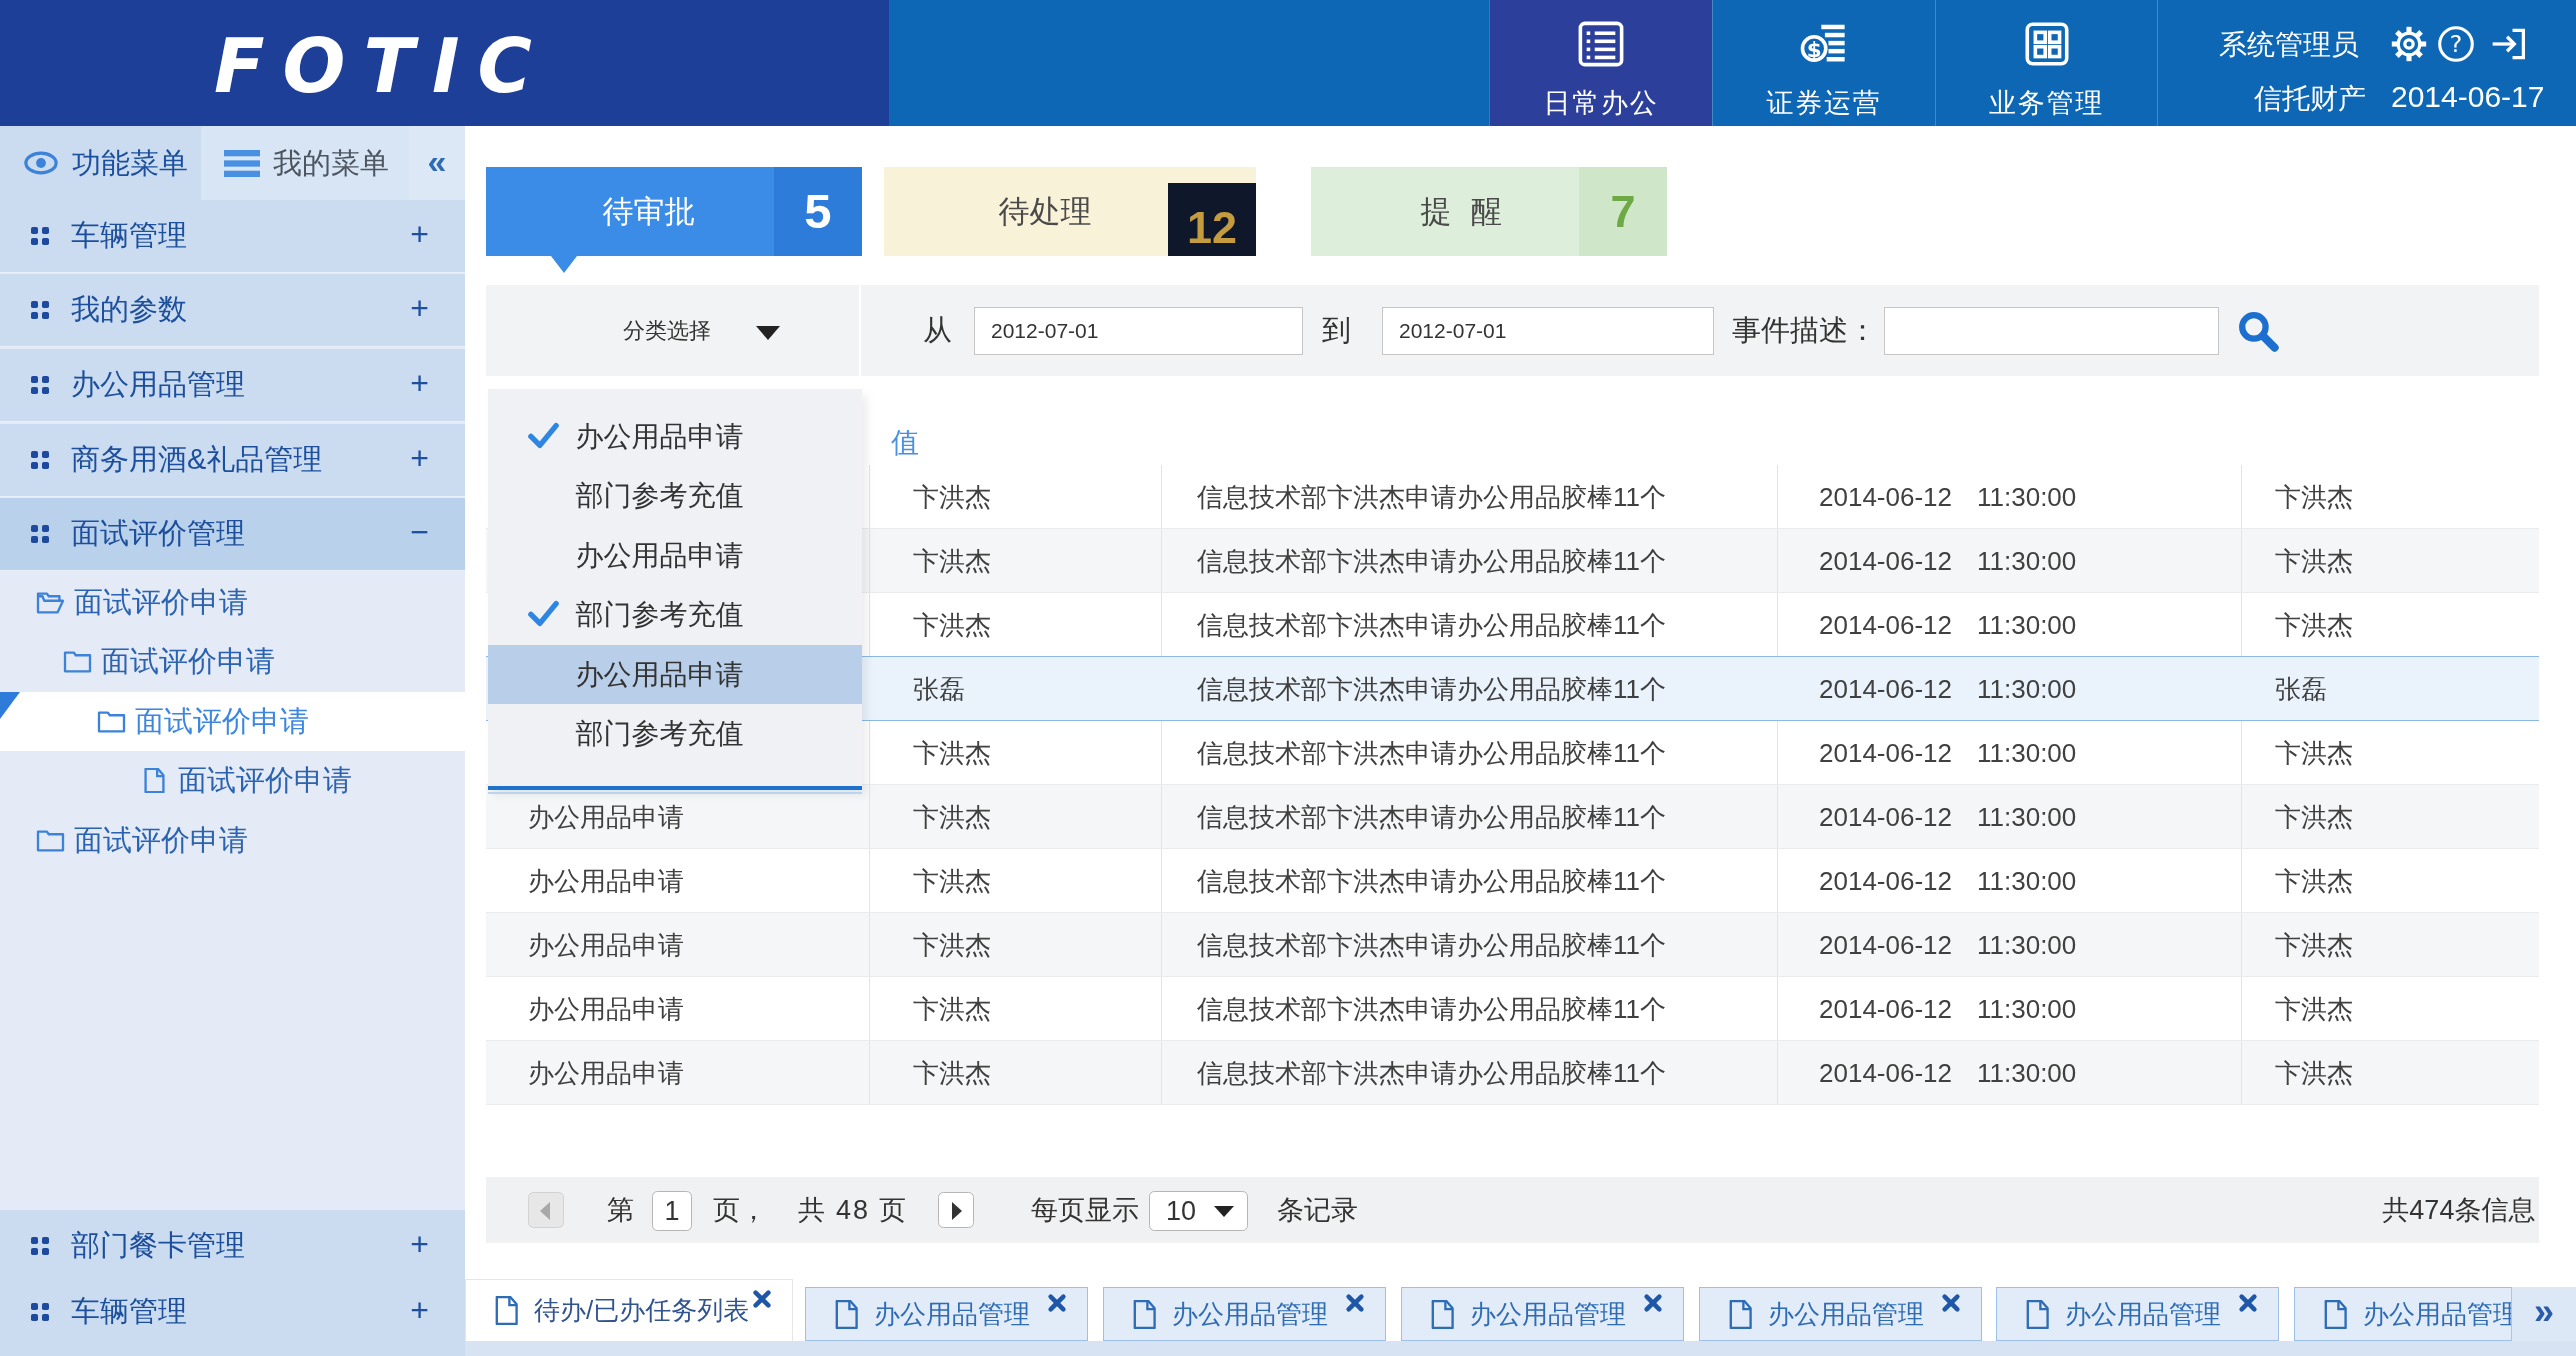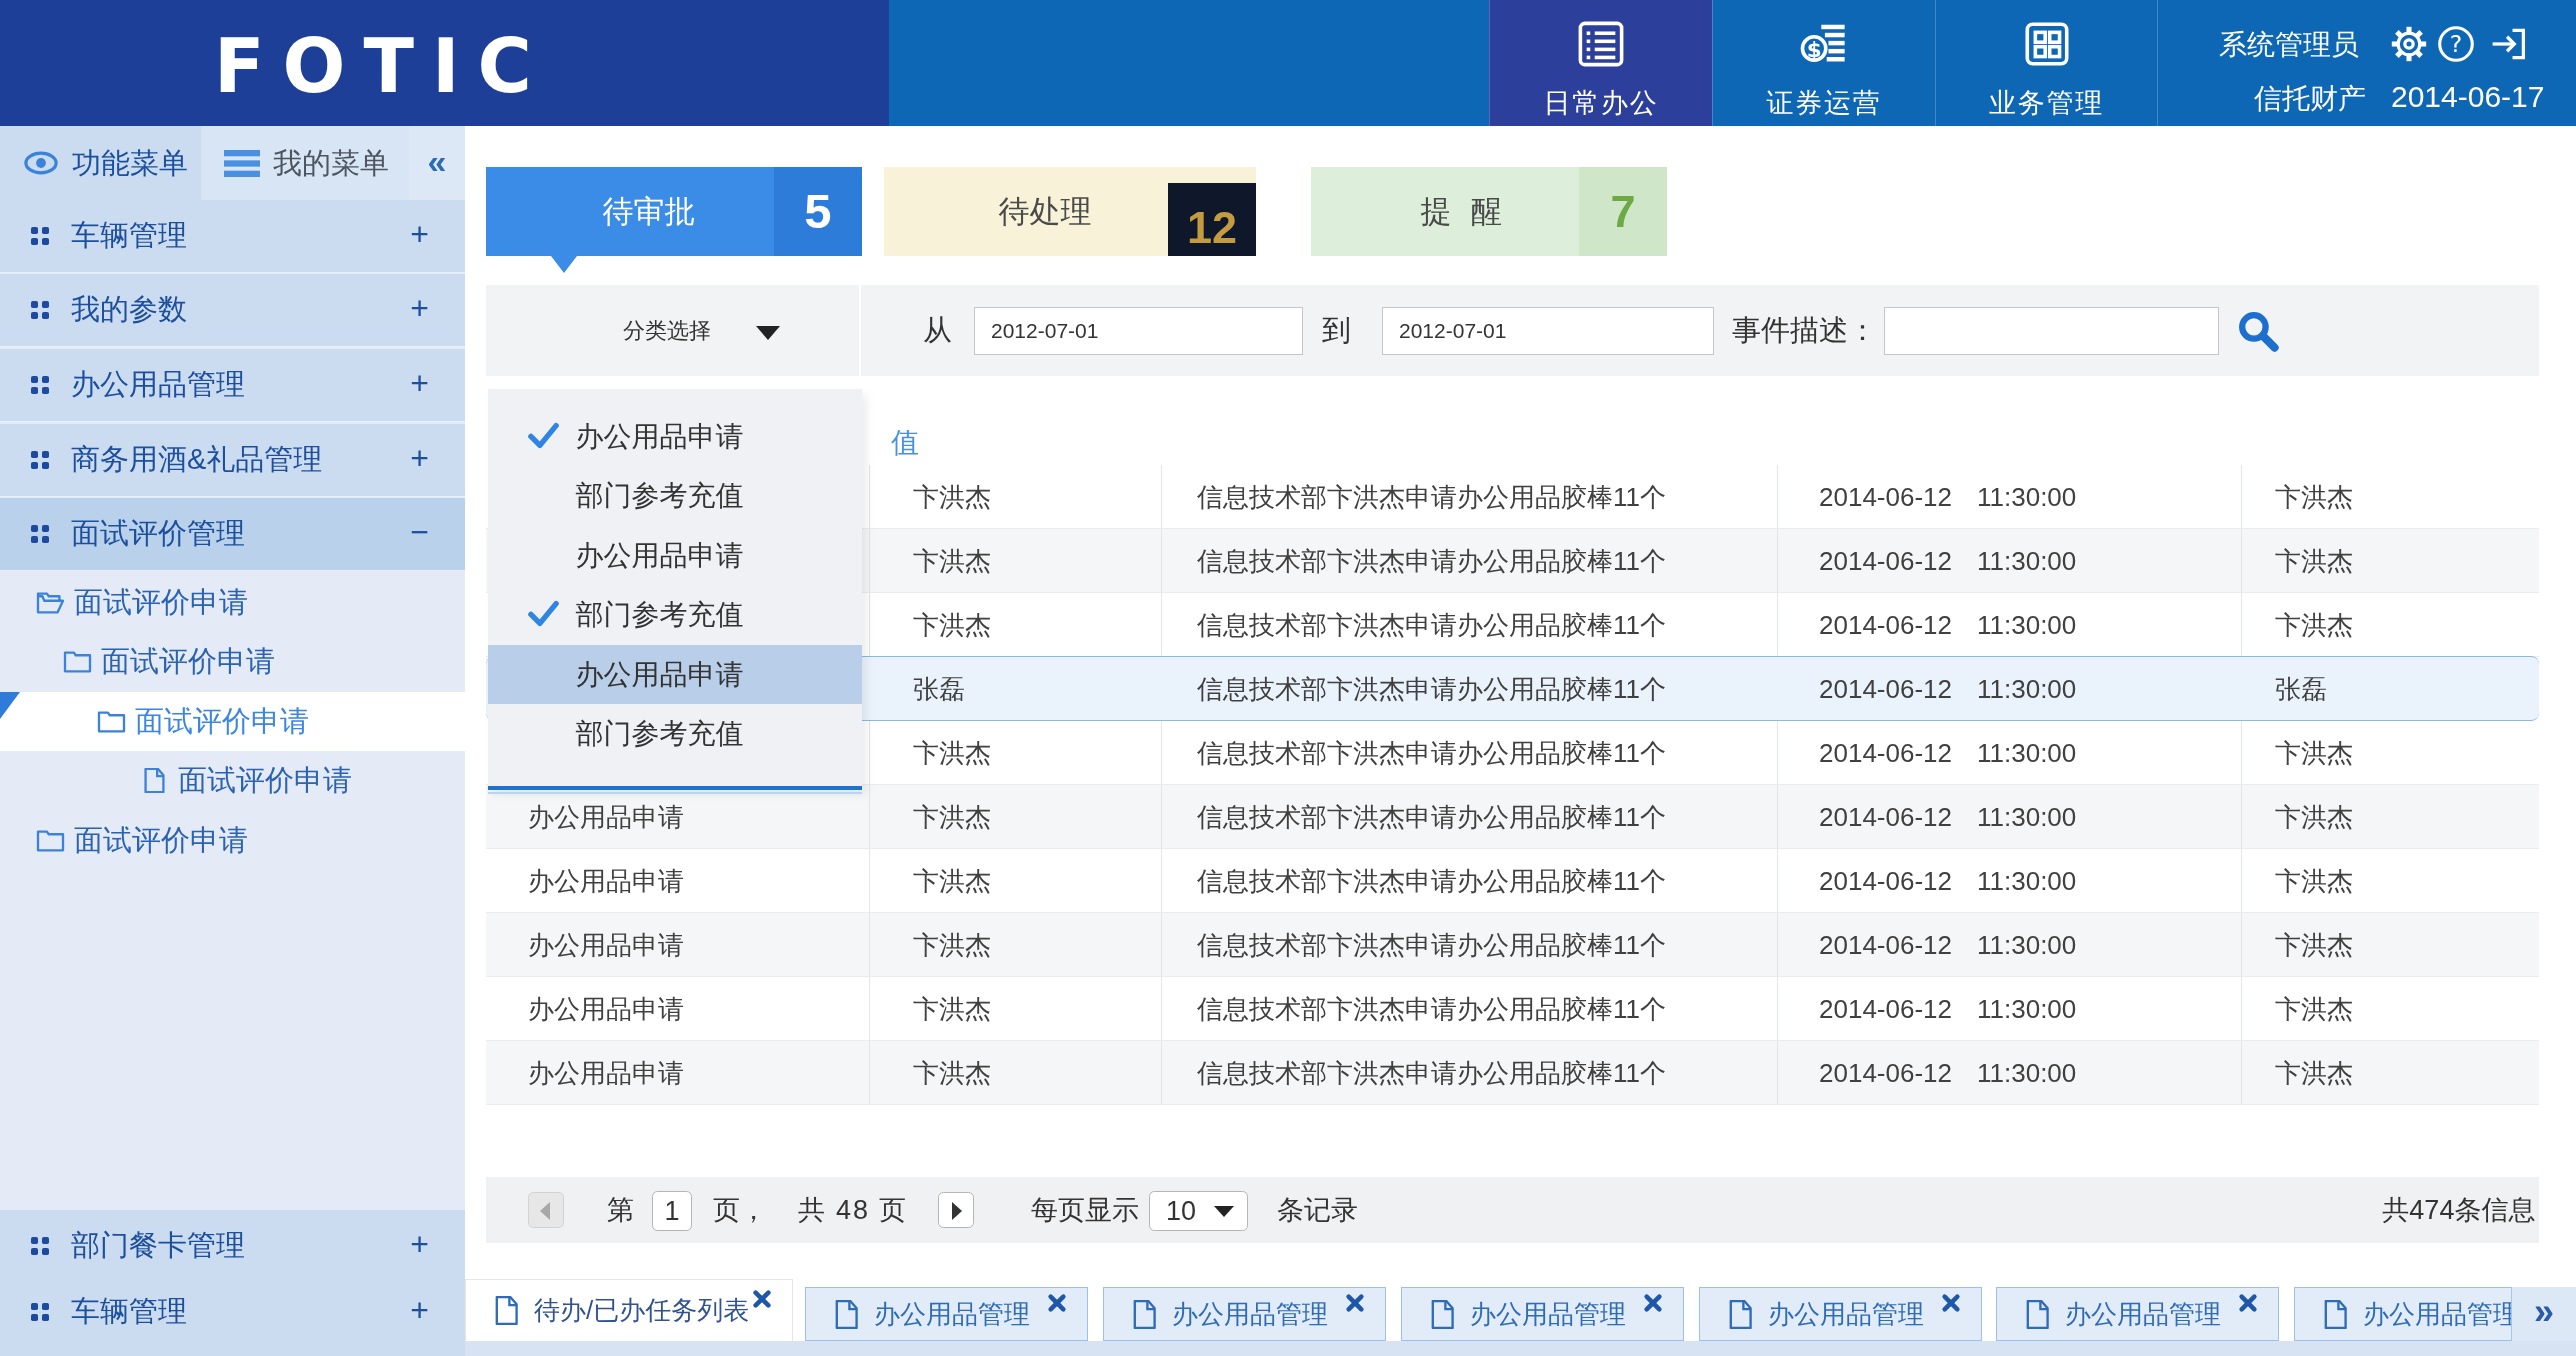--- a/index.html
+++ b/index.html
@@ -2,21 +2,21 @@
 <html style="font-size:14.4px"><head>
 <meta charset="utf-8">
 <style>
   * { margin:0; padding:0; box-sizing:border-box; }
   html,body { width:2576px; height:1357px; overflow:hidden; background:#ffffff; }
   body { font-family:"Liberation Sans", sans-serif; }
   #app { position:relative; width:2576px; height:1357px; background:#ffffff; overflow:hidden; }
 
   
   #header { position:absolute; left:0; top:0; width:2576px; height:126px; background:#0d67b4; }
-  #logo-block { position:absolute; left:0; top:0; width:889px; height:126px; background:#1e3f97; }
+  #logo-block { position:absolute; left:0; top:0; width:889px; height:126px; background:#1e3f97;font-style:italic; }
   #logo { position:absolute; left:214px; top:23.4px; color:#ffffff; font-size:74px; font-weight:800; letter-spacing:18px; font-family:"DejaVu Sans", sans-serif; }
   .topnav { position:absolute; top:0; height:126px; width:223px; text-align:center; cursor:pointer; border-left:0.9px solid rgba(255,255,255,0.22); }
   .topnav.is-active { background:#2c3f9a; }
   #topnav-0 { left:1489px; }
   #topnav-1 { left:1712px; }
   #topnav-2 { left:1935px; border-right:0.9px solid rgba(255,255,255,0.22); }
   .topnav .nav-ic { position:absolute; left:50%; top:18px; transform:translateX(-50%); width:52px; height:52px; }
   .topnav .nav-lb { position:absolute; left:0; right:0; top:85px; color:#ffffff; font-size:27px; letter-spacing:1.8px; }
   #user-name { position:absolute; top:26px; right:217px; color:#ffffff; font-size:28px; }
   #user-unit { position:absolute; top:80px; right:210px; color:#ffffff; font-size:28px; }
@@ -107,21 +107,21 @@
   .th { position:absolute; top:0; line-height:60px; font-size:26px; color:#3f3f3f; }
   .th-0 { left:42px; } .th-1 { left:427px; } .th-2 { left:711px; } .th-3 { left:1332px; } .th-4 { left:1783px; }
   .tbl-row { position:relative; height:65px; background:#ffffff; }
   .tbl-row:nth-child(even) { background:#f5f6f7; }
   .tbl-row .td { position:absolute; top:0; line-height:65px; font-size:26px; color:#404040; white-space:nowrap; }
   .td-0 { left:42px; } .td-1 { left:427px; } .td-2 { left:711px; } .td-3 { left:1333px; } .td-4 { left:1789px; }
   .td-3 .t-time { margin-left:25px; }
   .colsep { position:absolute; top:0; bottom:0; width:0.9px; background:#e3e4e6; }
   .cs-0 { left:383px; } .cs-1 { left:675px; } .cs-2 { left:1291px; } .cs-3 { left:1755px; }
   #tbl-body .tbl-row { border-bottom:0.9px solid #ebebeb; height:64px; }
-  #tbl-body .tbl-row.is-highlighted { background:#eaf3fc; border-top:0.9px solid #8cb8e8; border-bottom:0.9px solid #8cb8e8 !important; height:65px; margin-top:-0.9px;border-radius:8px; }
+  #tbl-body .tbl-row.is-highlighted { background:#eaf3fc; border-top:0.9px solid #8cb8e8; border-bottom:0.9px solid #8cb8e8 !important; height:65px; margin-top:-0.9px; }
 
   
   #pager { position:absolute; left:21px; top:1051px; width:2053px; height:66px; background:#f0f1f2; font-size:27px; color:#333333; }
   .pg-el { position:absolute; top:0; line-height:66px; }
   #pg-prev { position:absolute; left:42px; top:15.3px; width:36px; height:36px; background:#e7e7e7; border:0.9px solid #d2d2d2; border-radius:5.4px; cursor:pointer; }
   #pg-prev .tri { position:absolute; left:10.8px; top:9px; width:0; height:0; border-top:9px solid transparent; border-bottom:9px solid transparent; border-right:10.8px solid #a8a8a8; }
   #pg-first { left:121px; }
   #pg-pagebox { position:absolute; left:166px; top:13.5px; width:40px; height:40px; background:#ffffff; border:0.9px solid #b5b5b5; border-radius:5.4px; text-align:center; line-height:38px; }
   #pg-suffix { left:227px; }
   #pg-total { left:312px; letter-spacing:1.8px; }

